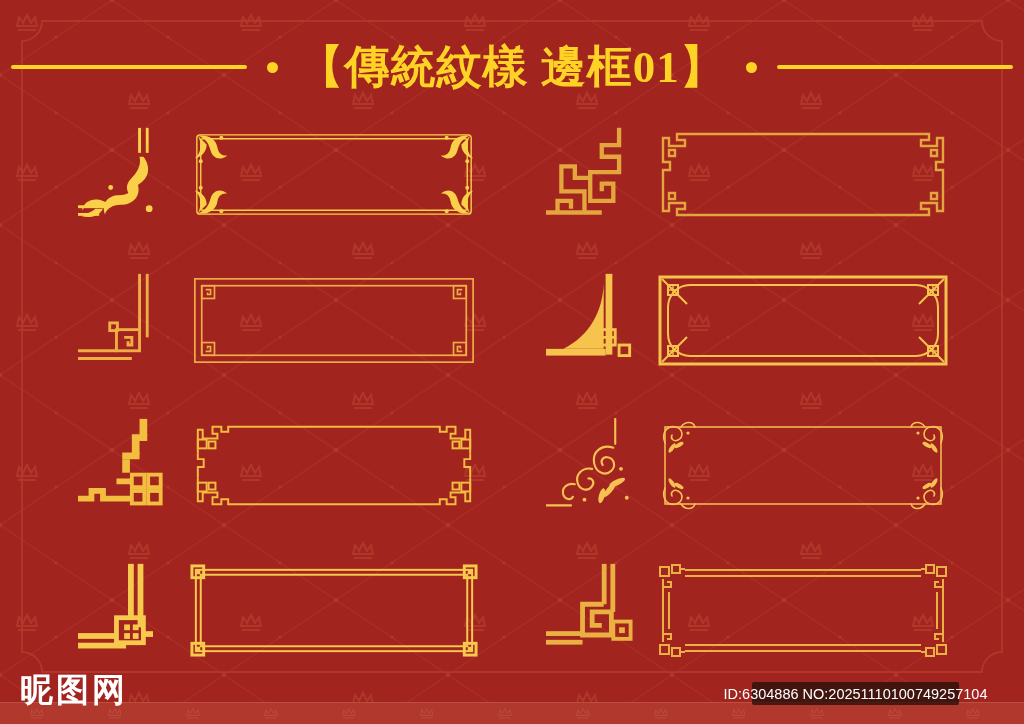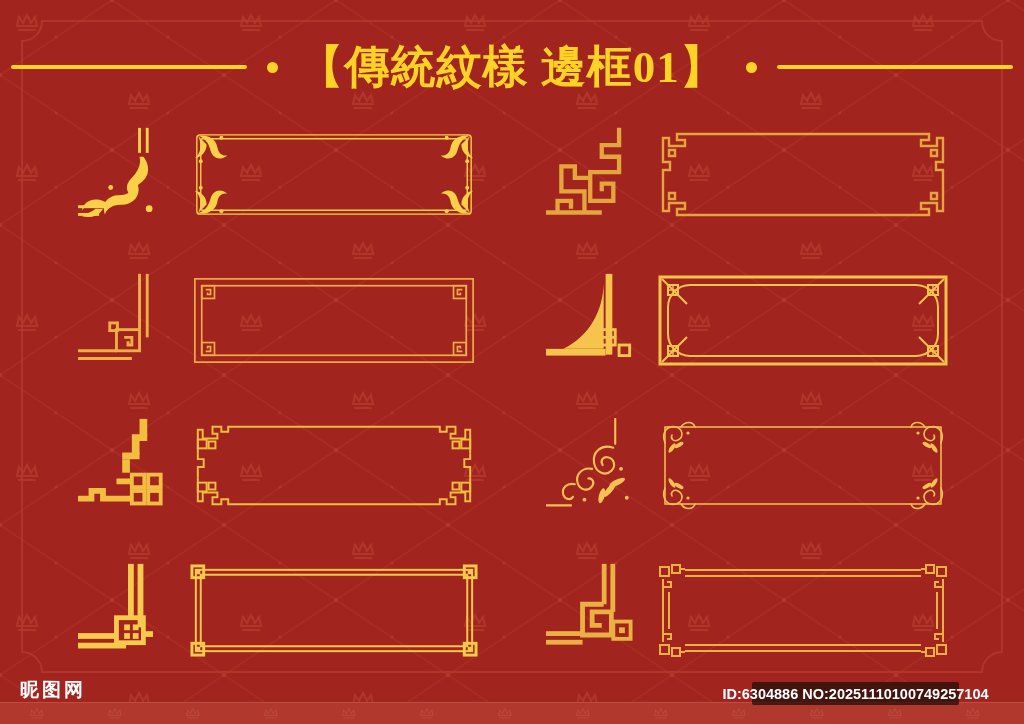--- a/index.html
+++ b/index.html
@@ -20,25 +20,25 @@
   .corner-svg,.frame-svg{position:absolute;}
   .c1{color:var(--gold1,#f9d047);} .c2{color:var(--gold2,#e3a53c);}
   .c3{color:var(--gold3,#efae45);} .c4{color:var(--gold4,#f6c44c);}
   .c5{color:var(--gold5,#f3bd3f);} .c6{color:var(--gold6,#f6c152);}
   .c7{color:var(--gold7,#f7ca4d);} .c8{color:var(--gold8,#eab042);}
   
   .footer-strip{position:absolute;left:0;top:702px;width:1024px;height:22px;
     background:var(--bar-red,#b0382d);border-top:1px solid rgba(220,120,100,.35);}
   .site-logo{position:absolute;left:20px;top:676px;height:28px;display:flex;align-items:center;gap:10px;
     color:#ffffff;font-weight:bold;}
-  .logo-cn{font-size:19px;letter-spacing:3px;}
+  .logo-cn{font-size:33px;letter-spacing:3px;}
   .logo-url{font-size:23px;letter-spacing:.5px;}
   .id-box{position:absolute;left:752px;top:682px;width:207px;height:23px;border-radius:2px;
     background:var(--idbox-bg,rgba(40,15,10,.78));color:#fff;font-size:14.5px;
-    display:flex;align-items:center;justify-content:center;white-space:nowrap;font-weight:bold;}
+    display:flex;align-items:center;justify-content:center;white-space:nowrap;}
 </style>
 </head>
 <body>
 
 <div class="sheet">
 
   <svg class="bg-pattern" viewBox="0 0 1024 724">
     <defs>
       <pattern id="wm" width="224" height="150" patternUnits="userSpaceOnUse">
         <g fill="none" stroke="#b33a2b" stroke-width="1.4" opacity="0.45">

